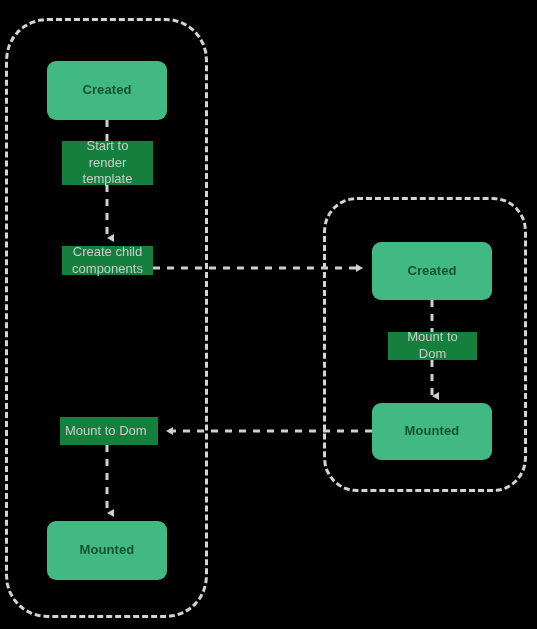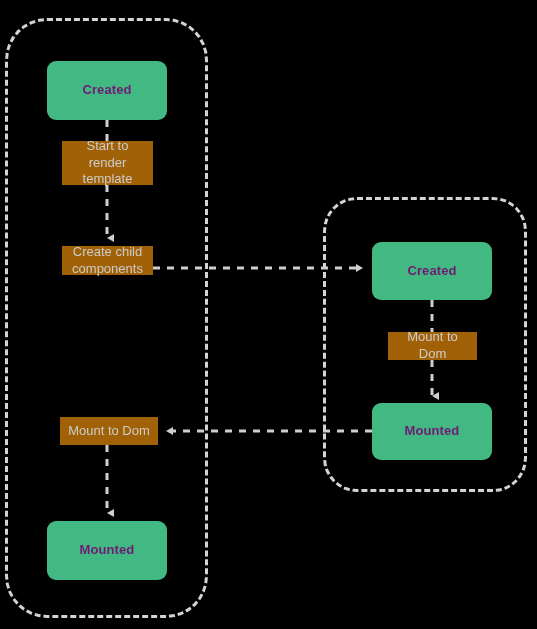--- a/index.html
+++ b/index.html
@@ -38,33 +38,33 @@
   .state-node {
     position: absolute;
     background: #42b883;
     border-radius: 9px;
     display: flex;
     align-items: center;
     justify-content: center;
     box-sizing: border-box;
   }
   .state-node .node-label {
-    color: #701a75;
+    color: #14532d;
     font-size: 13px;
     font-weight: bold;
     letter-spacing: 0.1px;
     text-align: center;
     line-height: 1.25;
   }
   .edge-label {
     position: absolute;
-    background: #a16207;
+    background: #15803d;
     display: flex;
     align-items: center;
-    justify-content: center;
+    justify-content: flex-start;
     box-sizing: border-box;
   }
   .edge-label .label-text {
     color: #cccccc;
     font-size: 13px;
     text-align: center;
     line-height: 1.3;
     padding: 0 5px;
   }
   svg.edges {

